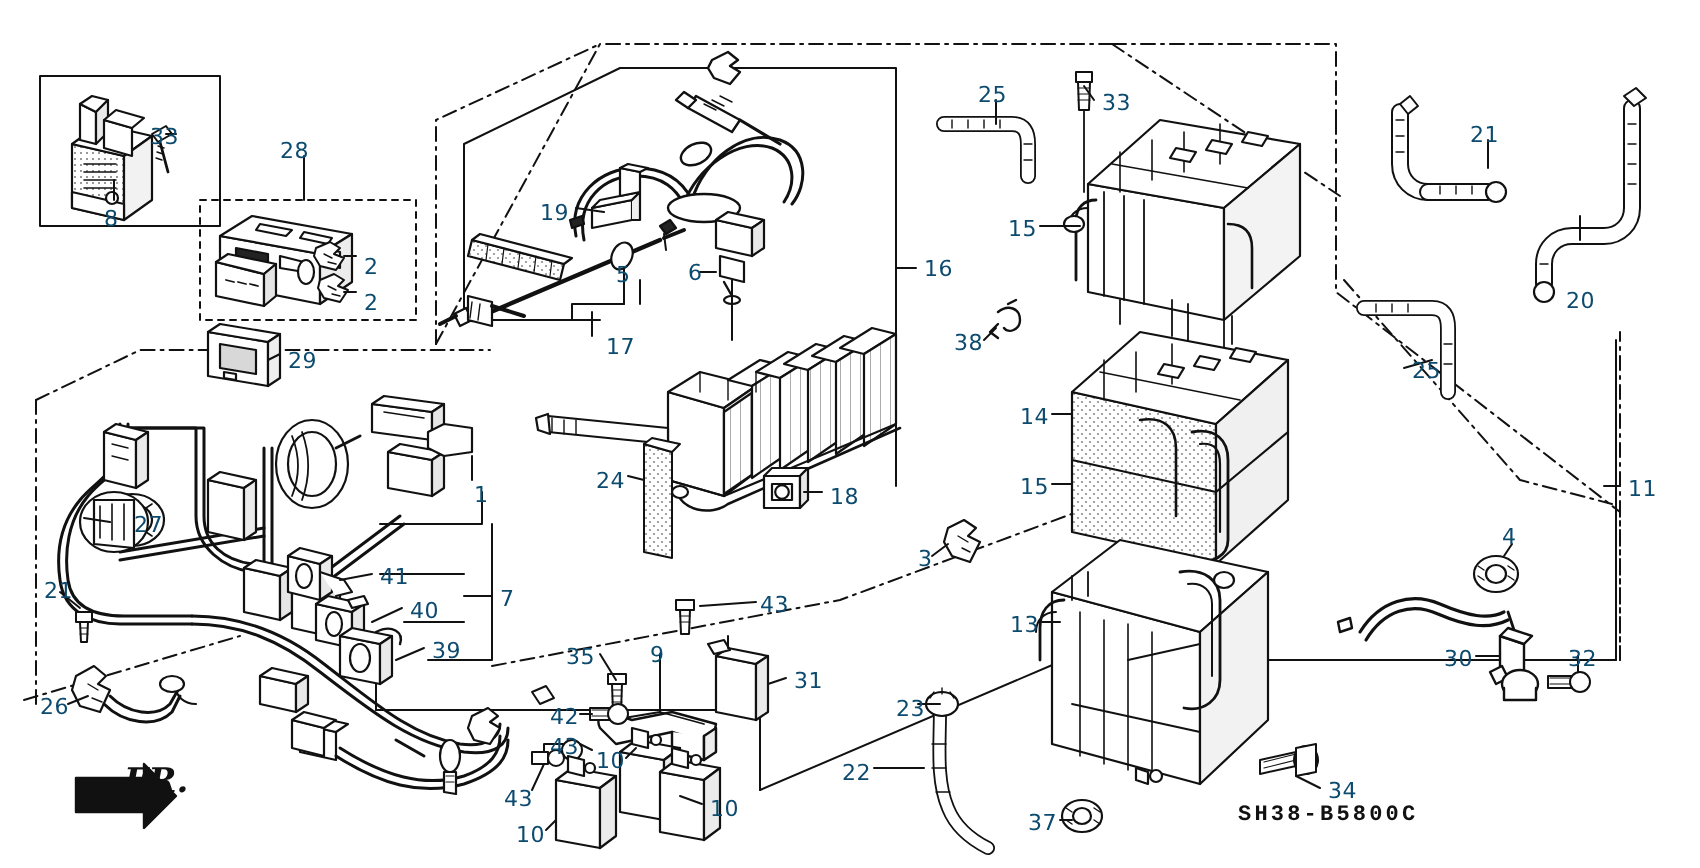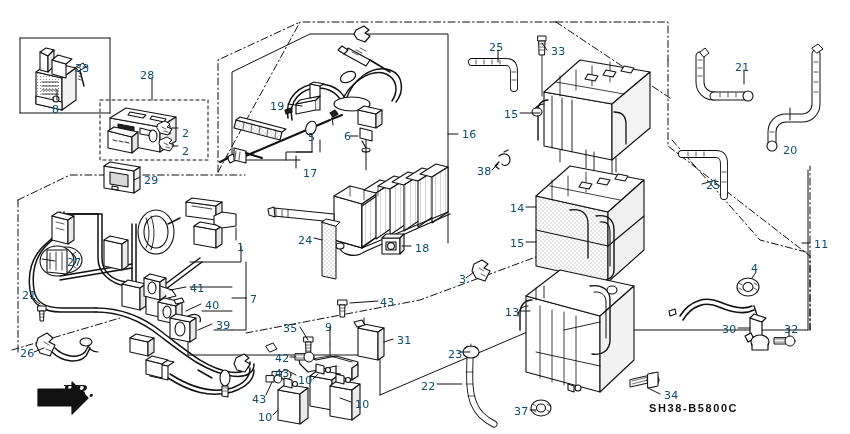--- a/index.html
+++ b/index.html
@@ -7,22 +7,22 @@
     position:relative;width:850px;height:434px;background:#ffffff;
     font-family:"DejaVu Sans",sans-serif;overflow:hidden;
   }
   #art{position:absolute;left:0;top:0;width:850px;height:434px;}
   .lbl{
     position:absolute;font-family:"DejaVu Sans",sans-serif;
     font-size:11px;font-weight:400;color:#0c4a6e;letter-spacing:.2px;
     white-space:nowrap;line-height:1;
   }
   .code{
-    position:absolute;font-family:Liberation Sans, sans-serif;
-    font-size:11px;font-weight:700;color:#111;letter-spacing:1.6px;white-space:nowrap;margin-left:30px;
+    position:absolute;font-family:Liberation Mono, monospace;
+    font-size:11px;font-weight:700;color:#111;letter-spacing:1.6px;white-space:nowrap;
   }
   .fr{
     position:absolute;font-family:"DejaVu Serif",serif;font-style:italic;
     font-size:17px;font-weight:700;color:#111;white-space:nowrap;
   }
 </style>
 </head>
 <body>
 
 <div id="sheet">

